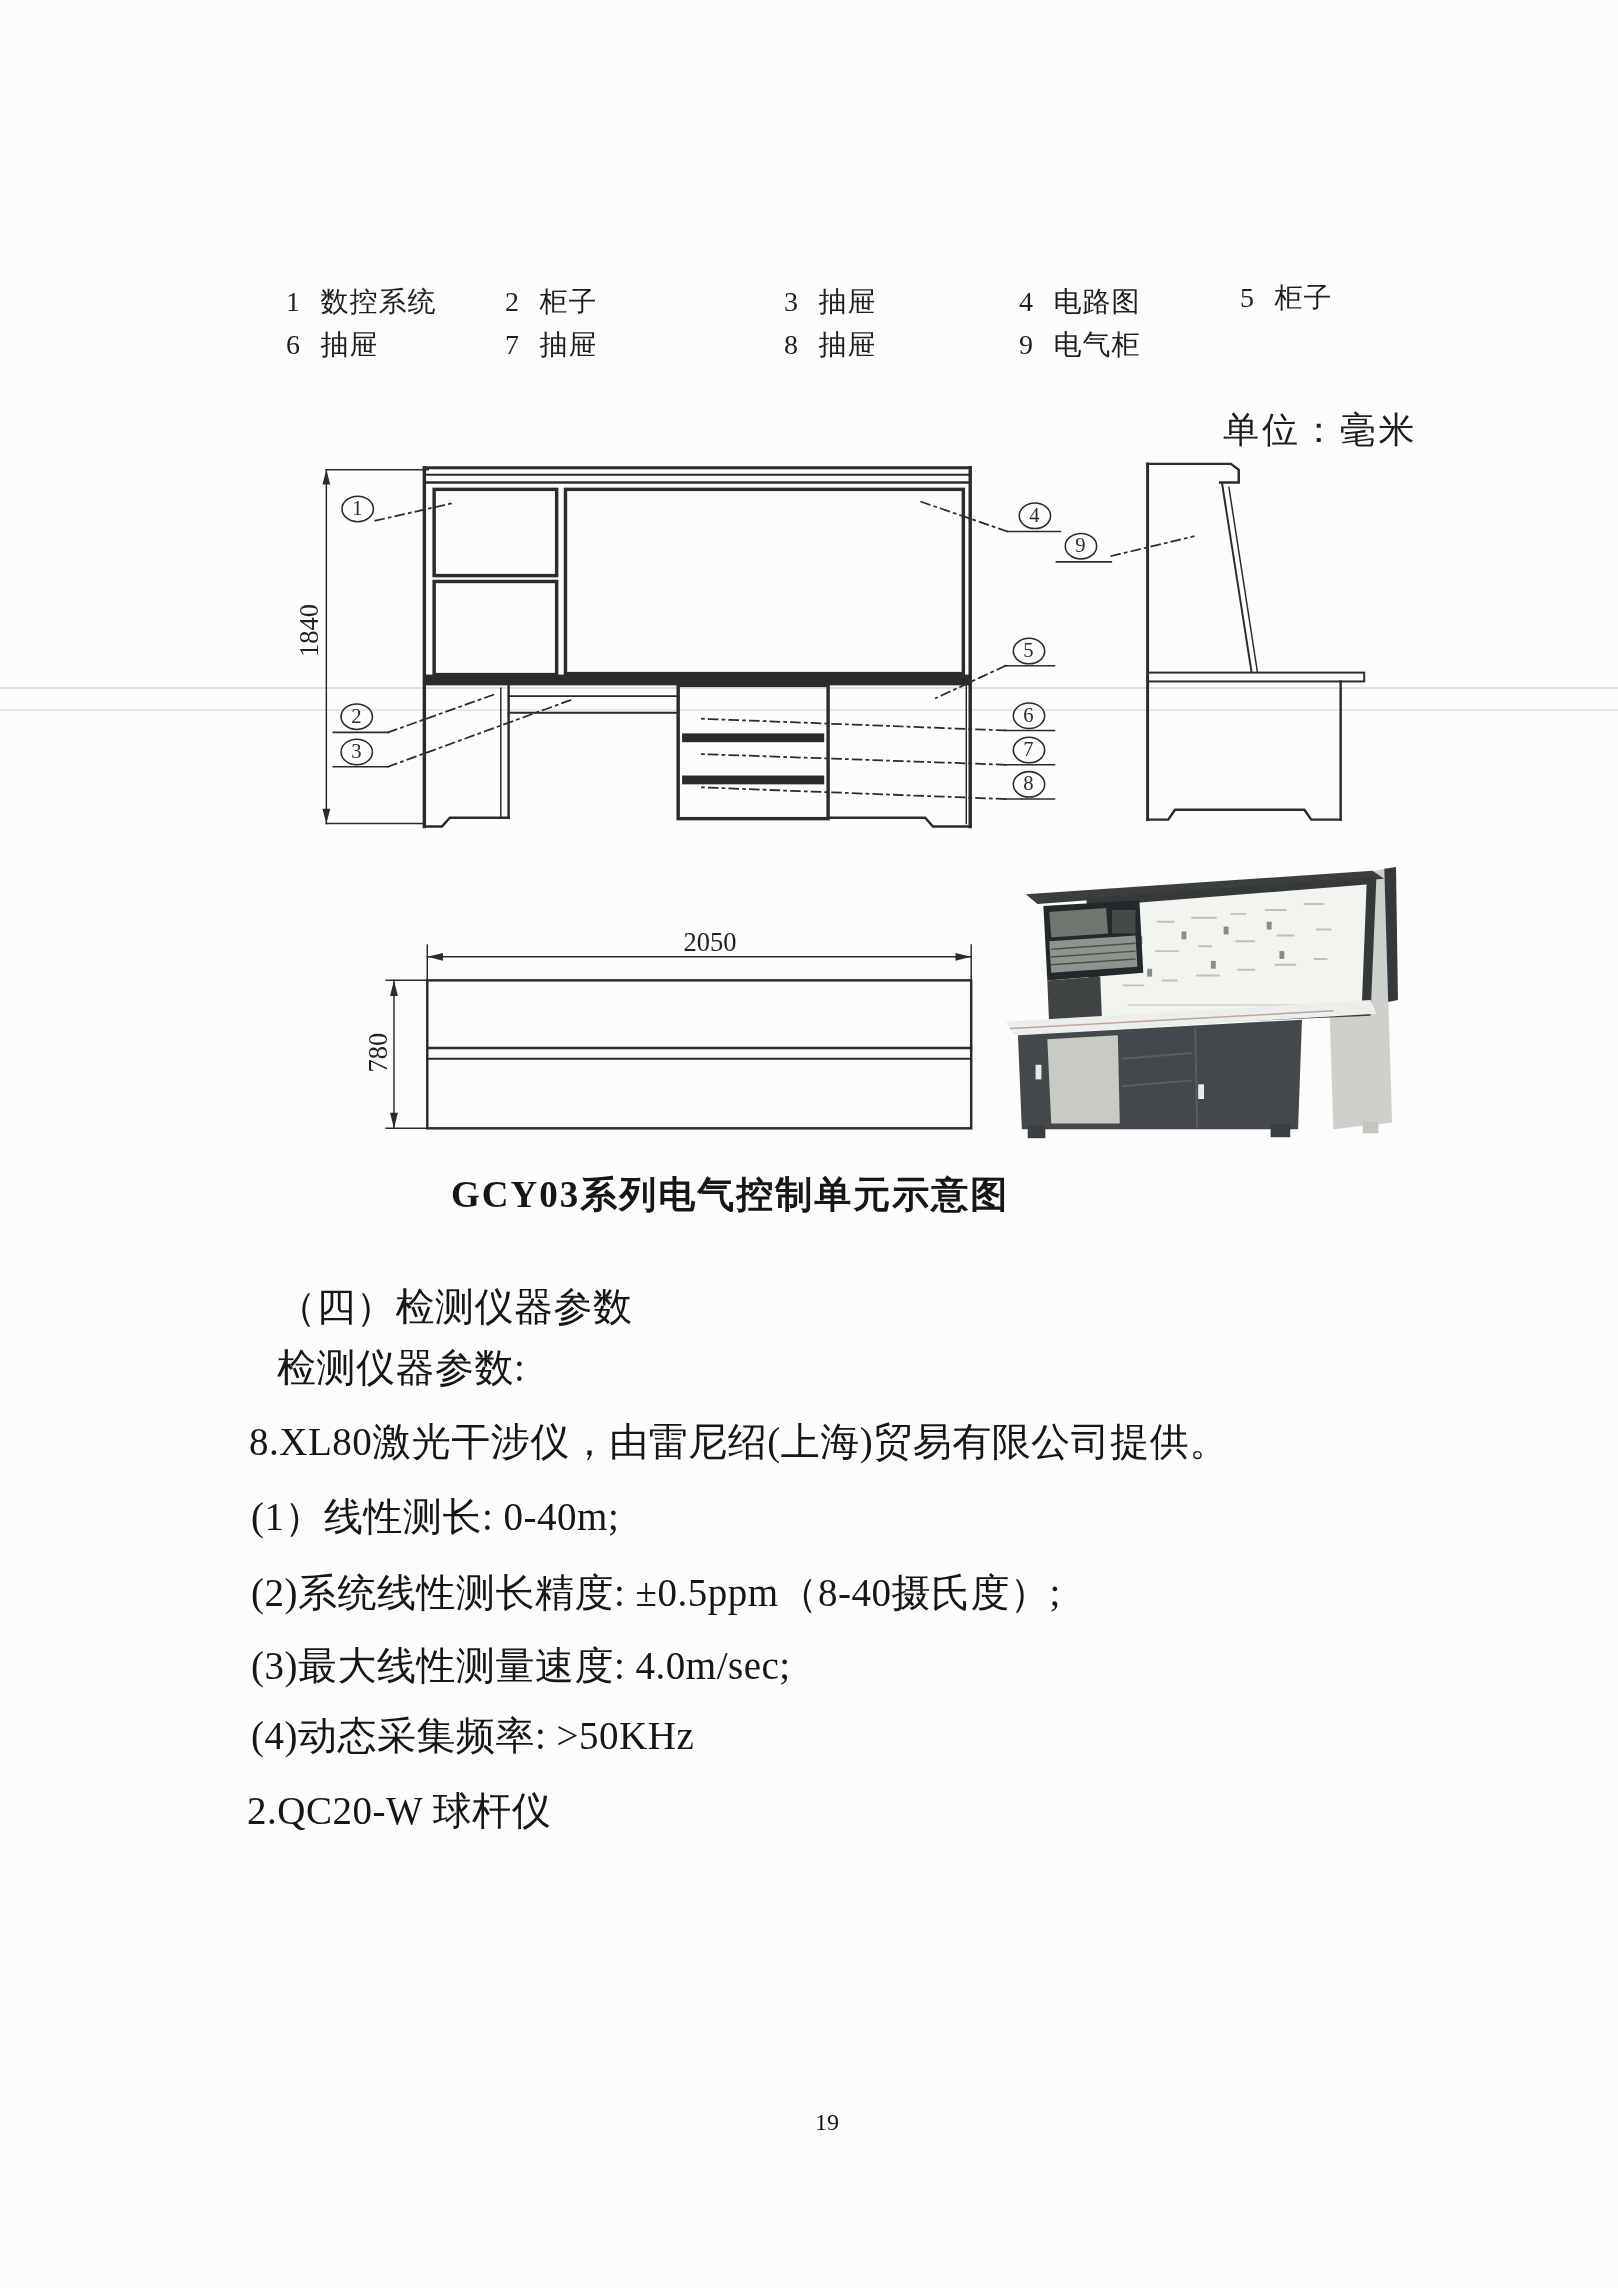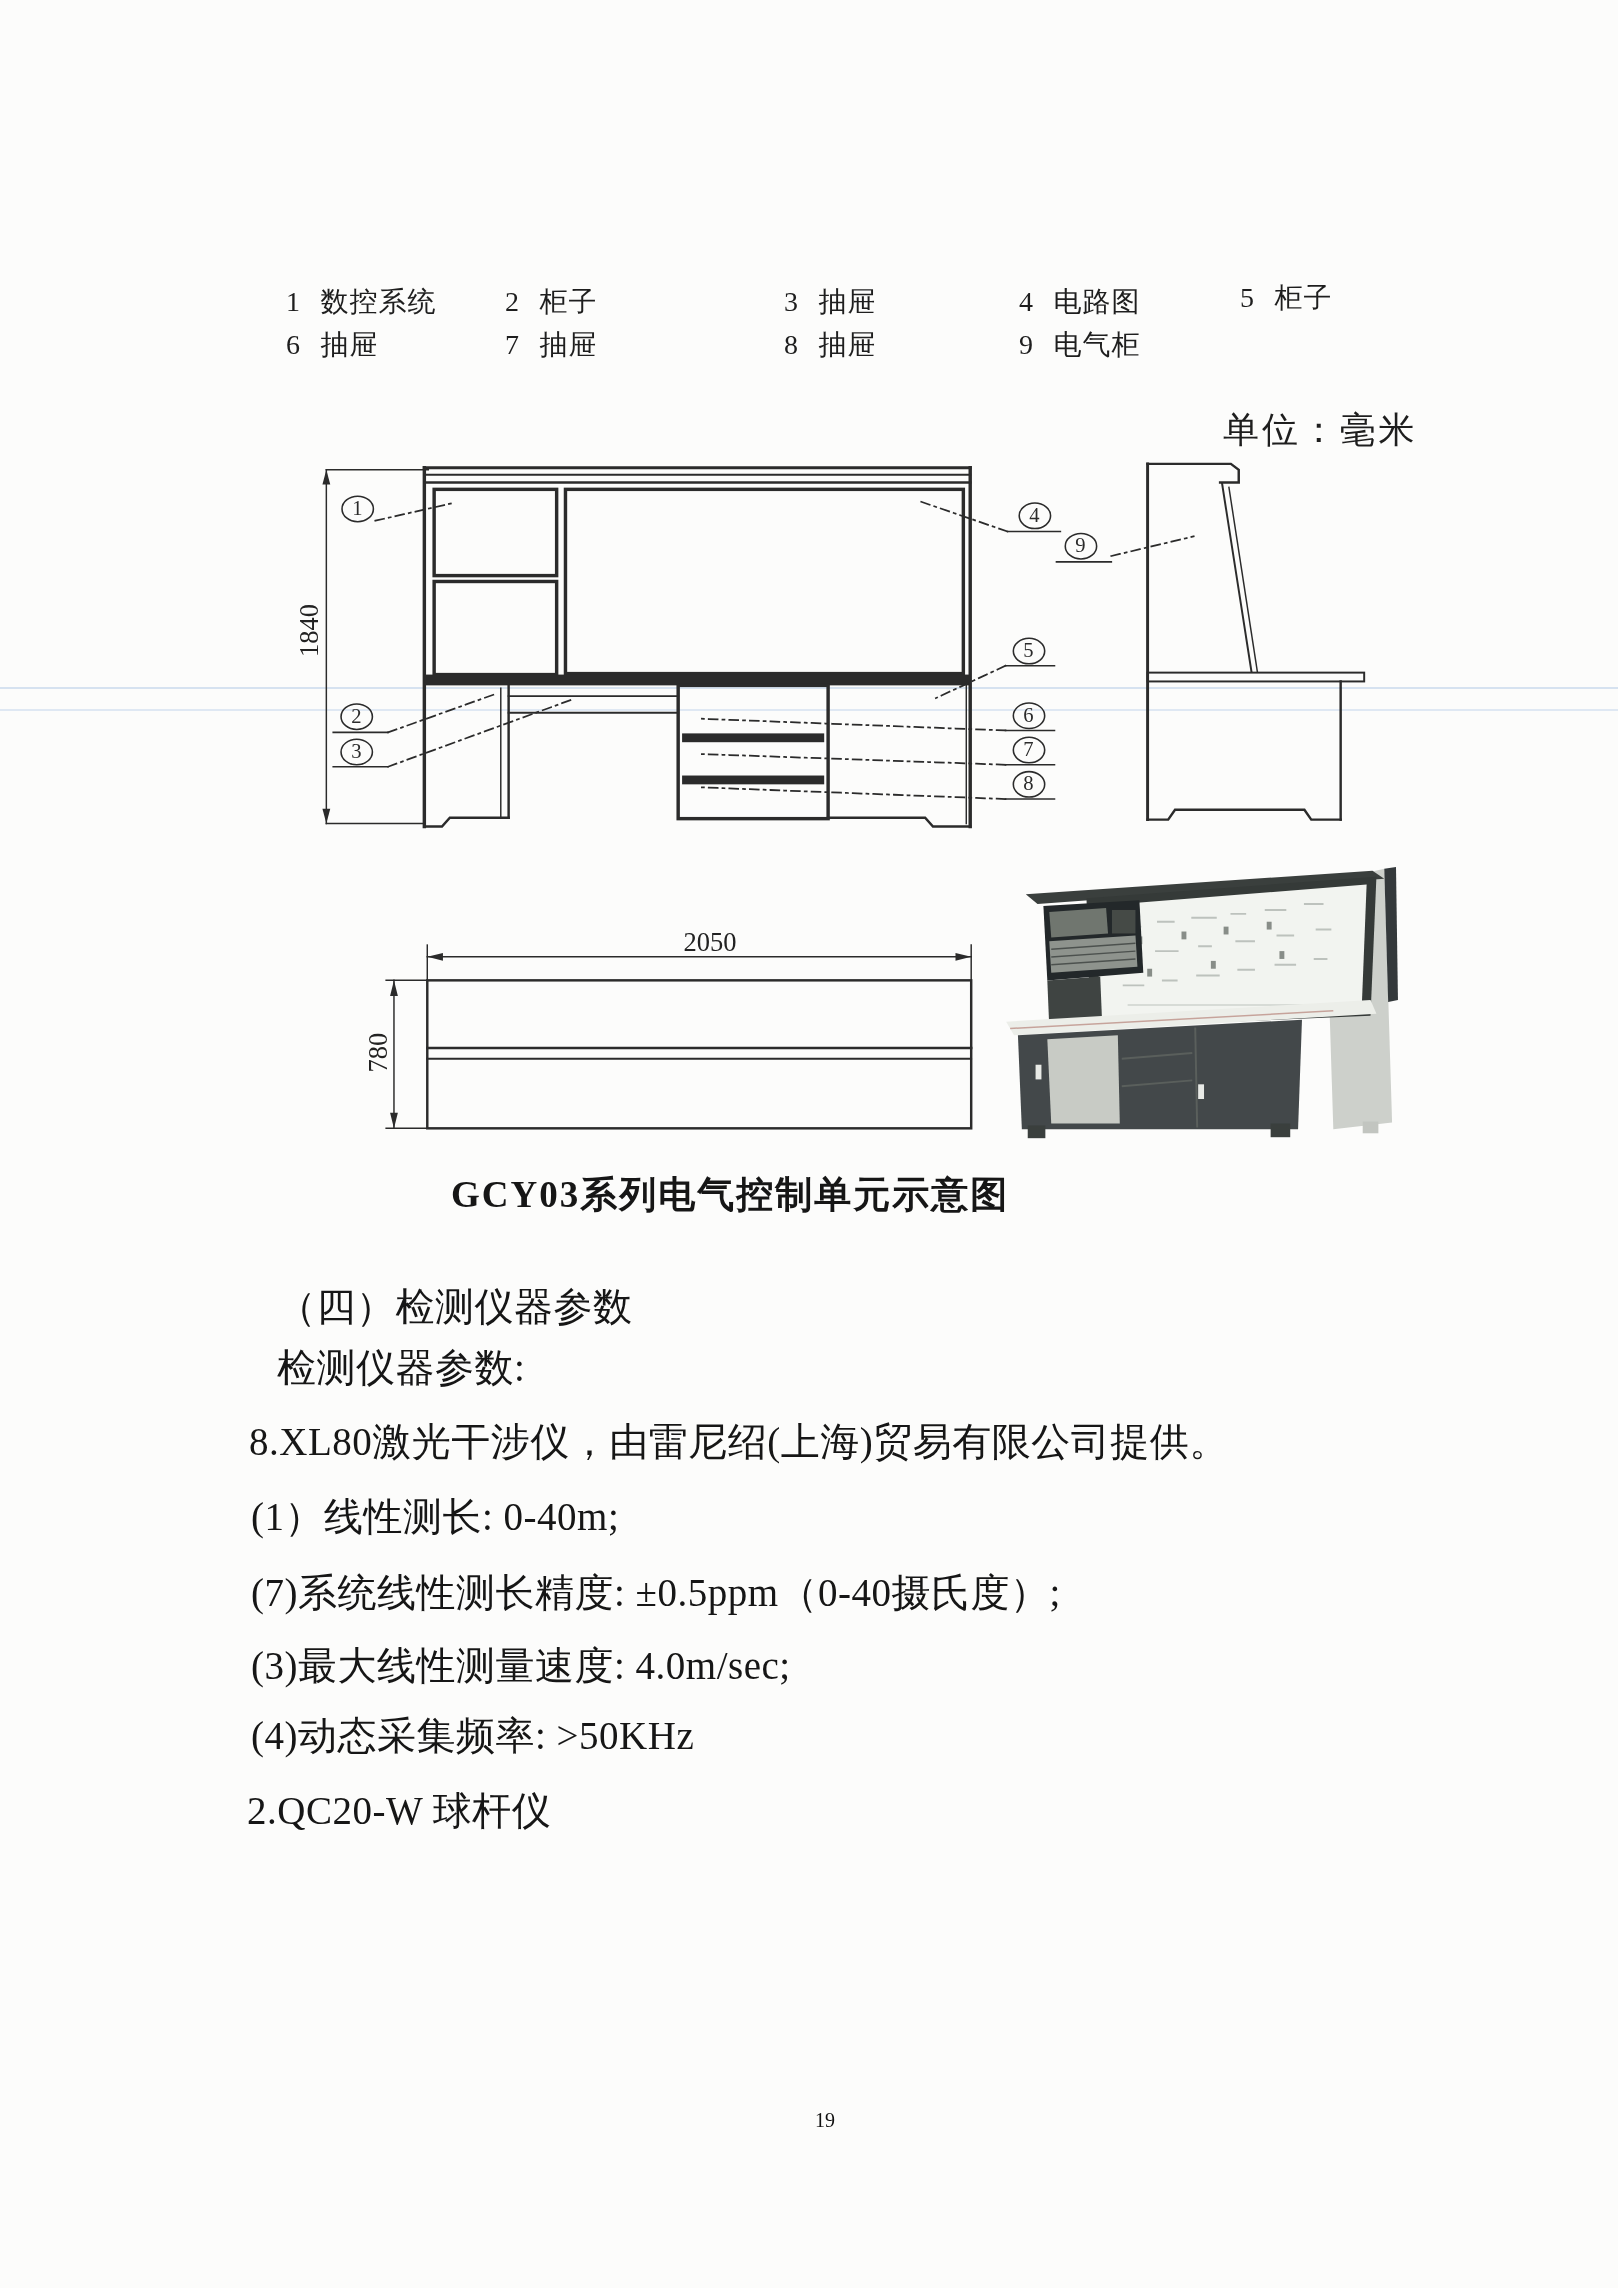--- a/index.html
+++ b/index.html
@@ -32,21 +32,21 @@
   .dim.vert{transform:rotate(-90deg);transform-origin:center center;width:88px;}
   .caption{
     position:absolute;left:451px;top:1170px;width:794px;
     text-align:left;font-size:37px;font-weight:bold;letter-spacing:2px;
     white-space:nowrap;color:#161616;
   }
   .bodyline{
     position:absolute;font-size:39px;line-height:41px;
     letter-spacing:0.5px;white-space:nowrap;color:#161616;
   }
-  .pageno{position:absolute;left:815px;top:2109px;font-size:20px;color:#111;}
+  .pageno{position:absolute;left:815px;top:2109px;font-size:24px;color:#111;}
 </style>
 </head>
 <body>
 
 <div class="page">
 
   <div class="scan-line a"></div>
   <div class="scan-line b"></div>
 
   <div>
@@ -252,21 +252,21 @@
     <rect x="1390" y="1144" width="16" height="12" fill="#c2c5c0"></rect>
   </svg>
 
   <div class="caption">GCY03系列电气控制单元示意图</div>
 
   <div>
     <div class="bodyline" style="left:277px;top:1286px">（四）检测仪器参数</div>
     <div class="bodyline" style="left:277px;top:1347px">检测仪器参数:</div>
     <div class="bodyline" style="left:249px;top:1421px">8.XL80激光干涉仪，由雷尼绍(上海)贸易有限公司提供。</div>
     <div class="bodyline" style="left:251px;top:1496px">(1）线性测长: 0-40m;</div>
-    <div class="bodyline" style="left:251px;top:1572px">(7)系统线性测长精度: ±0.5ppm（0-40摄氏度）;</div>
+    <div class="bodyline" style="left:251px;top:1572px">(2)系统线性测长精度: ±0.5ppm（8-40摄氏度）;</div>
     <div class="bodyline" style="left:251px;top:1645px">(3)最大线性测量速度: 4.0m/sec;</div>
     <div class="bodyline" style="left:251px;top:1715px">(4)动态采集频率: &gt;50KHz</div>
     <div class="bodyline" style="left:247px;top:1790px">2.QC20-W 球杆仪</div>
   </div>
 
   <div class="pageno">19</div>
 
 </div>
 
 

